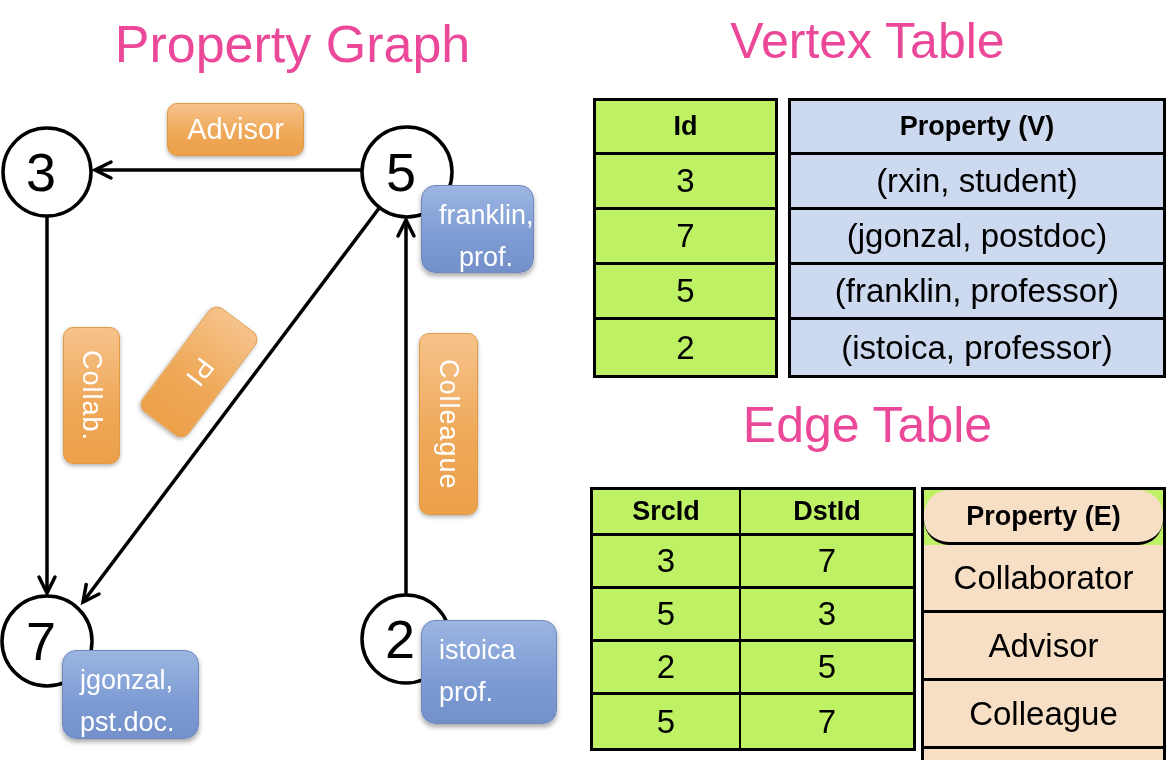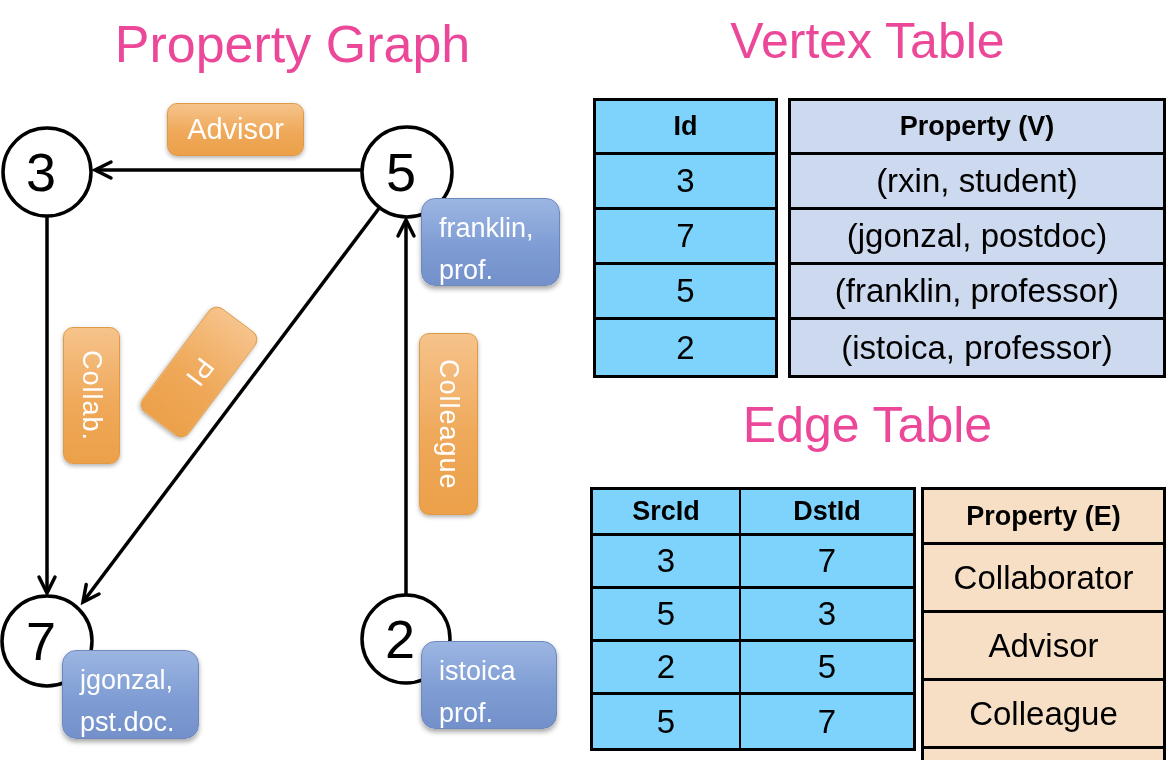--- a/index.html
+++ b/index.html
@@ -37,21 +37,21 @@
     position:absolute;
     background:linear-gradient(180deg,#9cb5e2 0%,#7f9dd4 55%,#7390ca 100%);
     border:1px solid #6e87bd; border-radius:14px;
     box-shadow:0 3px 5px rgba(0,0,0,0.35);
     color:#fff; font-weight:300; font-size:27px; line-height:1.55;
     padding:9px 0 0 17px; box-sizing:border-box;
   }
   .vprop span { display:block; }
 
   
-  .tcol { position:absolute; border:3px solid #000; box-sizing:border-box; background:#7dd3fc; }
+  .tcol { position:absolute; border:3px solid #000; box-sizing:border-box; background:#bef264; }
   .tcell {
     display:flex; align-items:center; justify-content:center;
     border-bottom:3px solid #000; font-weight:300; box-sizing:border-box;
   }
   .tcell:last-child { border-bottom:none; }
   .tcell.hdr { font-weight:700; font-size:27px; }
   .tcell.num { font-size:33px; }
   .tcell.txt { font-size:33px; }
 
   #vcol-id   { left:593px; top:98px; width:185px; }
@@ -63,21 +63,21 @@
   #ecol-ids  { left:590px; top:487px; width:326px; }
   #ecol-prop { left:921px; top:487px; width:245px; }
   #ecol-prop .tcell { background:#f6dfc5; }
   .erow { display:grid; grid-template-columns:148px 1fr; }
   .erow .tcell:first-child { border-right:2.5px solid #000; }
   .erow .tcell { height:53px; border-bottom:3px solid #000; }
   .erow:first-child .tcell { height:46px; }
   .erow:last-child .tcell { border-bottom:none; }
   .erow:last-child .tcell:first-child { border-bottom:none; border-right:2.5px solid #000; }
   #ecol-prop .tcell { height:68px; }
-  #ecol-prop .tcell.hdr { height:55px; }
+  #ecol-prop .tcell.hdr { height:55px;border-radius:25px; }
 
   svg { position:absolute; left:0; top:0; }
 </style>
 </head>
 <body>
 
 <div id="stage">
 
   <div class="title" id="t-graph">Property Graph</div>
   <div class="title" id="t-vertex">Vertex Table</div>
@@ -110,29 +110,29 @@
   <div class="elabel" style="left:63px;top:327px;width:55px;height:135px;font-size:27px;">
     <span class="vtext">Collab.</span>
   </div>
   <div class="elabel" style="left:170px;top:307px;width:56px;height:128px;font-size:27px;transform:rotate(37deg);">
     <span class="vtext">PI</span>
   </div>
   <div class="elabel" style="left:419px;top:333px;width:57px;height:180px;font-size:27px;">
     <span class="vtext">Colleague</span>
   </div>
 
-  <div class="vprop" style="left:421px;top:198px;width:139px;height:88px;">
+  <div class="vprop" style="left:421px;top:185px;width:113px;height:88px;text-align:center;">
     <span>franklin,</span>
     <span>prof.</span>
   </div>
   <div class="vprop" style="left:62px;top:650px;width:137px;height:89px;">
     <span>jgonzal,</span>
     <span>pst.doc.</span>
   </div>
-  <div class="vprop" style="left:421px;top:641px;width:136px;height:88px;">
+  <div class="vprop" style="left:421px;top:620px;width:136px;height:104px;">
     <span>istoica</span>
     <span>prof.</span>
   </div>
 
   <div class="tcol" id="vcol-id">
     <div class="tcell hdr">Id</div>
     <div class="tcell num">3</div>
     <div class="tcell num">7</div>
     <div class="tcell num">5</div>
     <div class="tcell num">2</div>

